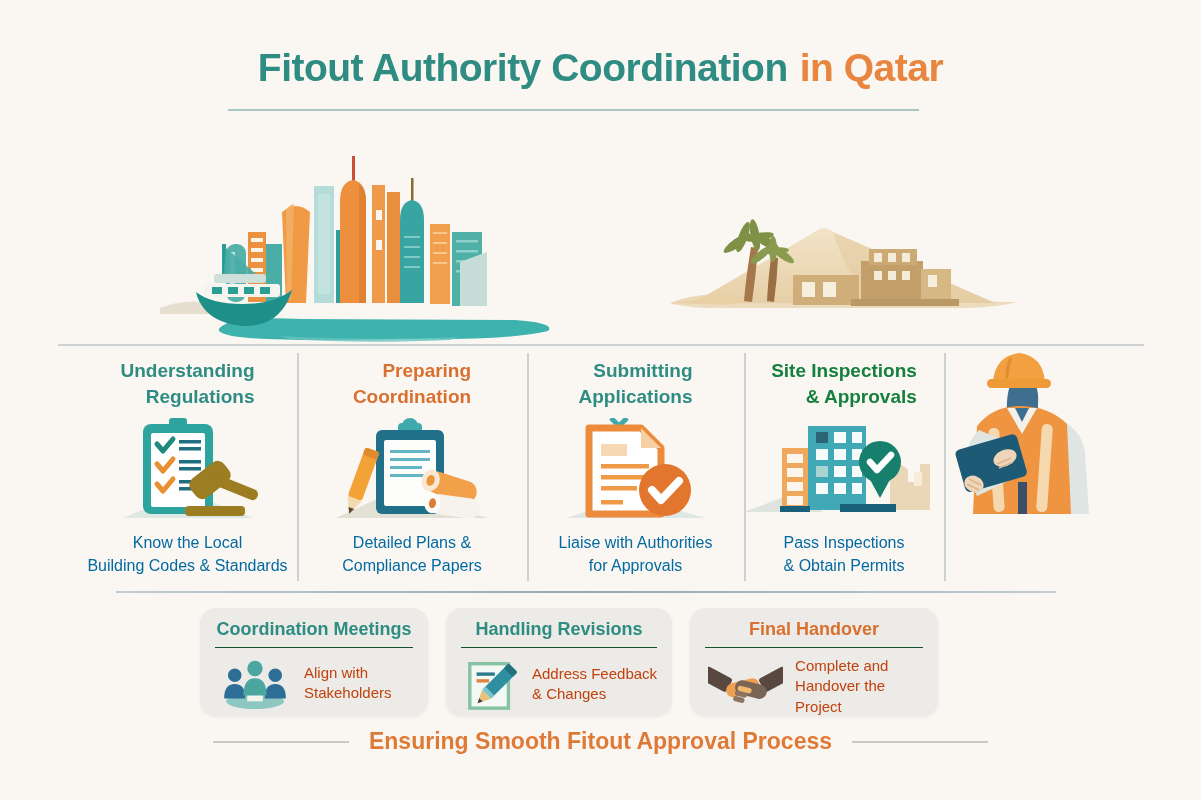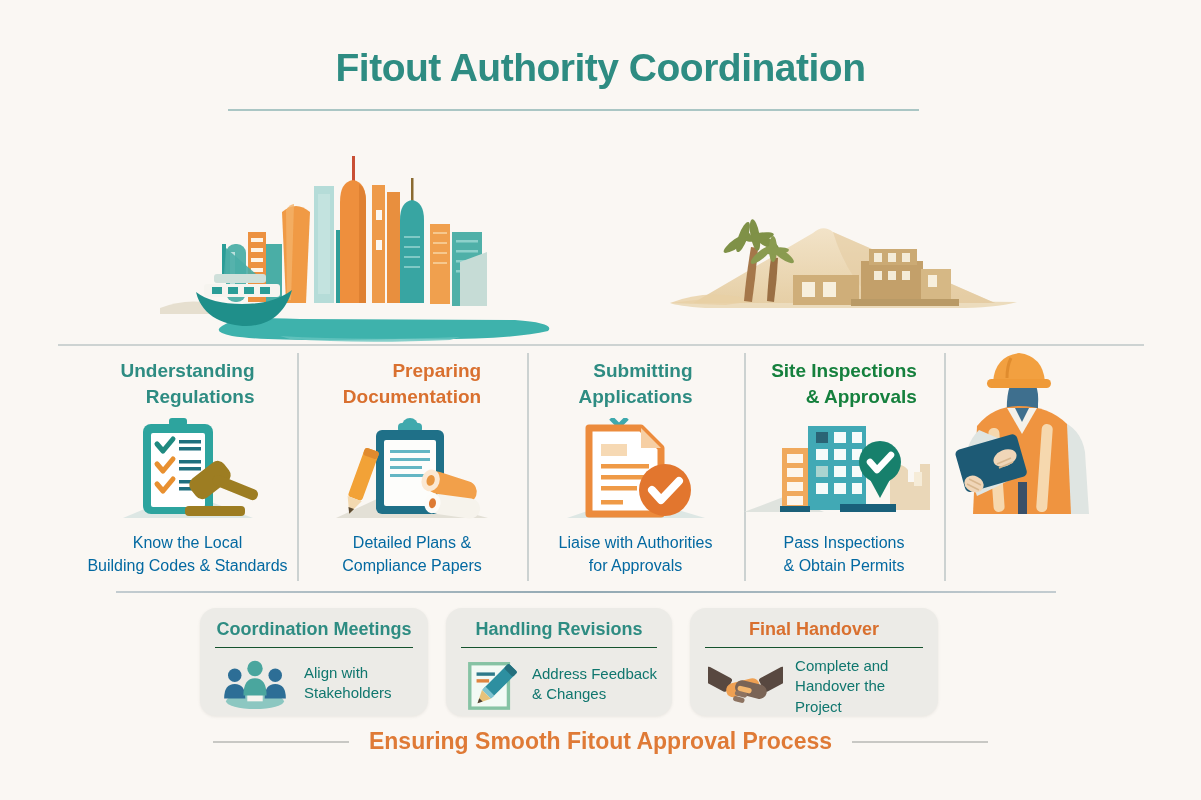--- a/index.html
+++ b/index.html
@@ -25,33 +25,34 @@
   .step-title{margin-top:13px;font-size:19px;font-weight:700;line-height:1.38;text-align:right;white-space:pre-line;}
   .step-icon{margin-top:8px;height:104px;display:flex;align-items:flex-end;justify-content:center;}
   .step-caption{margin-top:10px;font-size:16px;color:#0369a1;line-height:1.42;text-align:center;white-space:pre-line;}
   .inspector{position:absolute;left:947px;top:344px;}
   
   .card{position:absolute;top:608px;height:108px;background:#ecebe7;border-radius:16px;
         box-shadow:0 1px 3px rgba(90,90,80,.10);}
   .card-title-wrap{margin:0 15px;padding:11px 0 7px;border-bottom:1px solid #14532d;text-align:center;}
   .card-title{font-size:18px;font-weight:700;}
   .card-body{display:flex;align-items:center;gap:12px;padding:8px 14px 0 18px;}
-  .card-text{font-size:15px;color:#0f766e;line-height:1.35;white-space:pre-line;}
+  .card-text{font-size:15px;color:#c2410c;line-height:1.35;white-space:pre-line;}
   
   .footer-row{position:absolute;top:728px;left:0;width:100%;display:flex;justify-content:center;align-items:center;gap:20px;}
   .footer-line{width:136px;height:2px;background:#c8c8c4;}
   .footer-text{font-size:23px;font-weight:700;color:#df7a36;}
 </style>
 </head>
 <body>
 
 <div class="canvas">
 
   <div class="title-row">
     <span class="title-main">Fitout Authority Coordination</span>
+    <span class="title-accent">in Qatar</span>
   </div>
   <div class="title-underline"></div>
 
   <svg class="skyline" width="400" height="206" viewBox="0 0 400 206">
     <path d="M0,168 Q30,156 62,166 L62,174 L0,174 Z" fill="#e6dfcf"></path>
 
     <rect x="66" y="104" width="20" height="58" rx="9" fill="#56b3ab"></rect>
     <rect x="70" y="112" width="5" height="42" fill="#e8f4f2" opacity=".7"></rect>
     <rect x="88" y="92" width="18" height="70" fill="#ec9140"></rect>
     <rect x="91" y="98" width="12" height="4" fill="#fdf4e8"></rect>
@@ -182,21 +183,21 @@
           <rect x="98" y="64" width="48" height="11" rx="5" transform="rotate(22 122 70)"></rect>
         </g>
       </svg>
     </div>
     <div class="step-caption">Know the Local
 Building Codes &amp; Standards</div>
   </div>
 
   <div class="step" style="left:297px;width:230px">
     <div class="step-title" style="color: rgb(217, 112, 47);">Preparing
-Documentation</div>
+Coordination</div>
     <div class="step-icon">
       <svg width="160" height="104" viewBox="0 0 160 104">
         <path d="M4,100 L60,74 L156,100 Z" fill="#e3e0d6"></path>
         <circle cx="78" cy="8" r="8" fill="#3fa9ad"></circle>
         <rect x="66" y="5" width="24" height="10" rx="4" fill="#3fa9ad"></rect>
         <rect x="44" y="12" width="68" height="84" rx="6" fill="#1f7088"></rect>
         <rect x="52" y="22" width="52" height="66" rx="2" fill="#fdfdfb"></rect>
         <g fill="#64b6c4">
           <rect x="58" y="32" width="40" height="3"></rect>
             <rect x="58" y="40" width="40" height="3"></rect>

